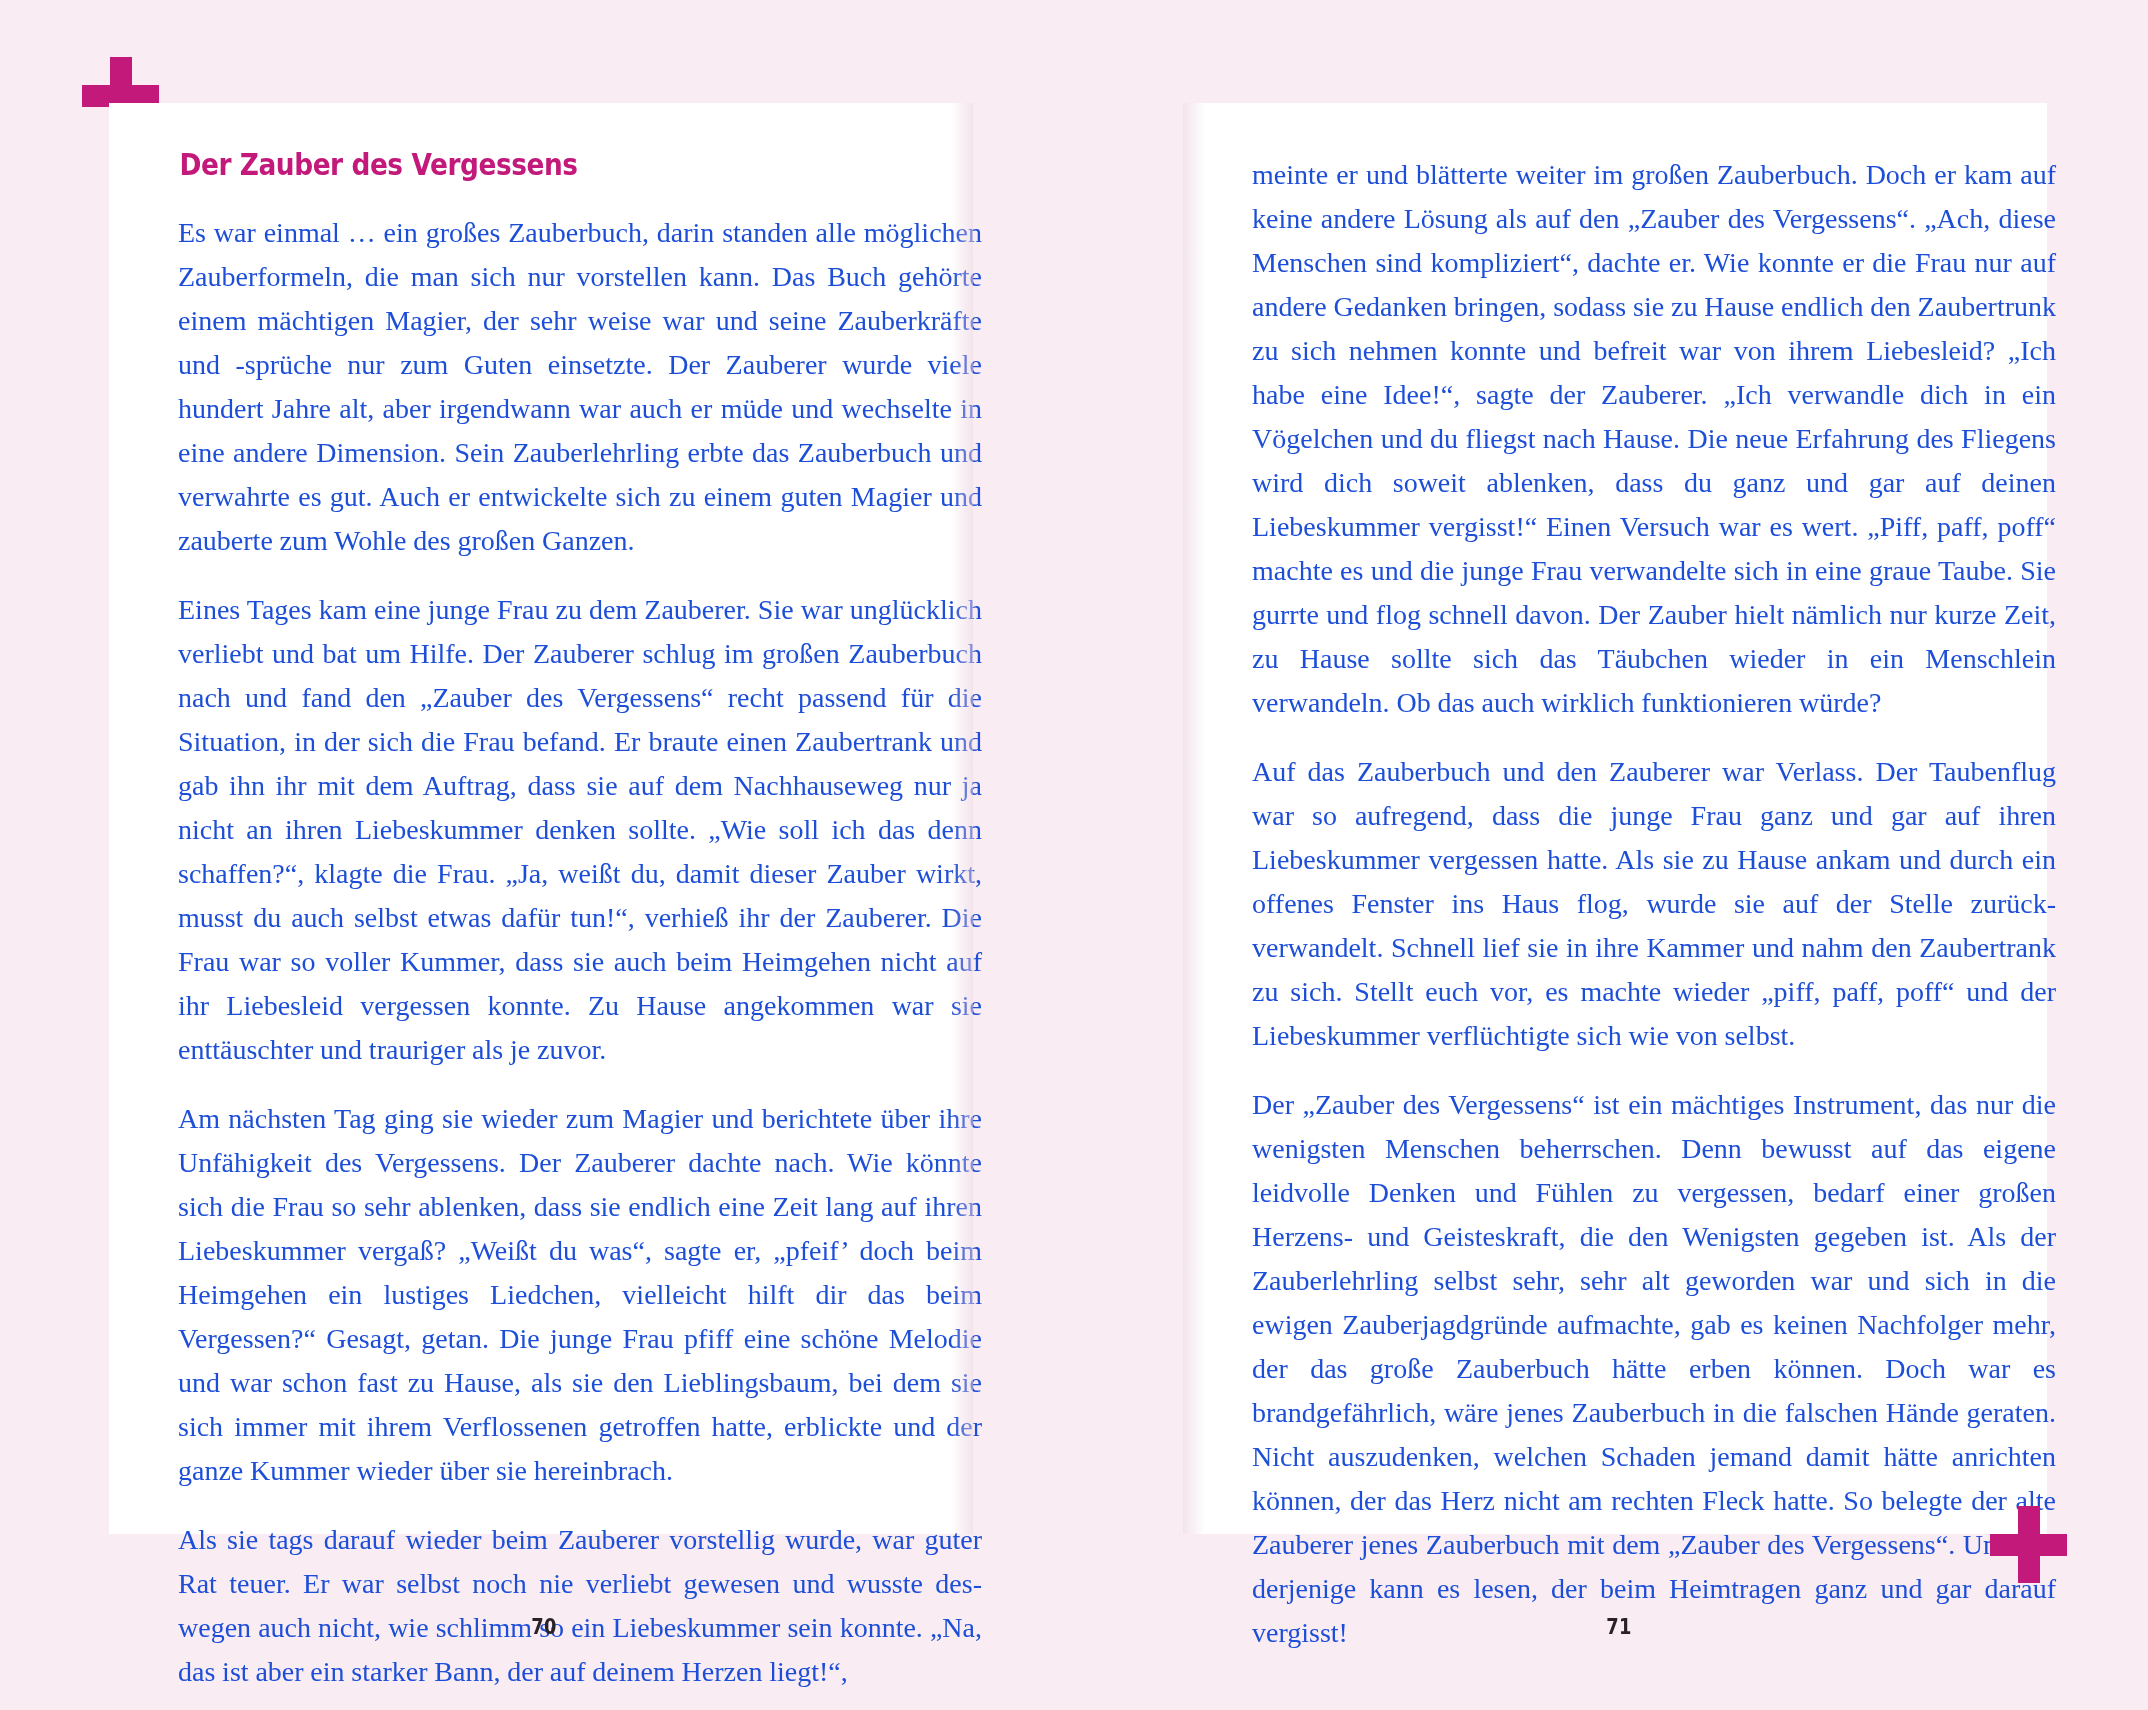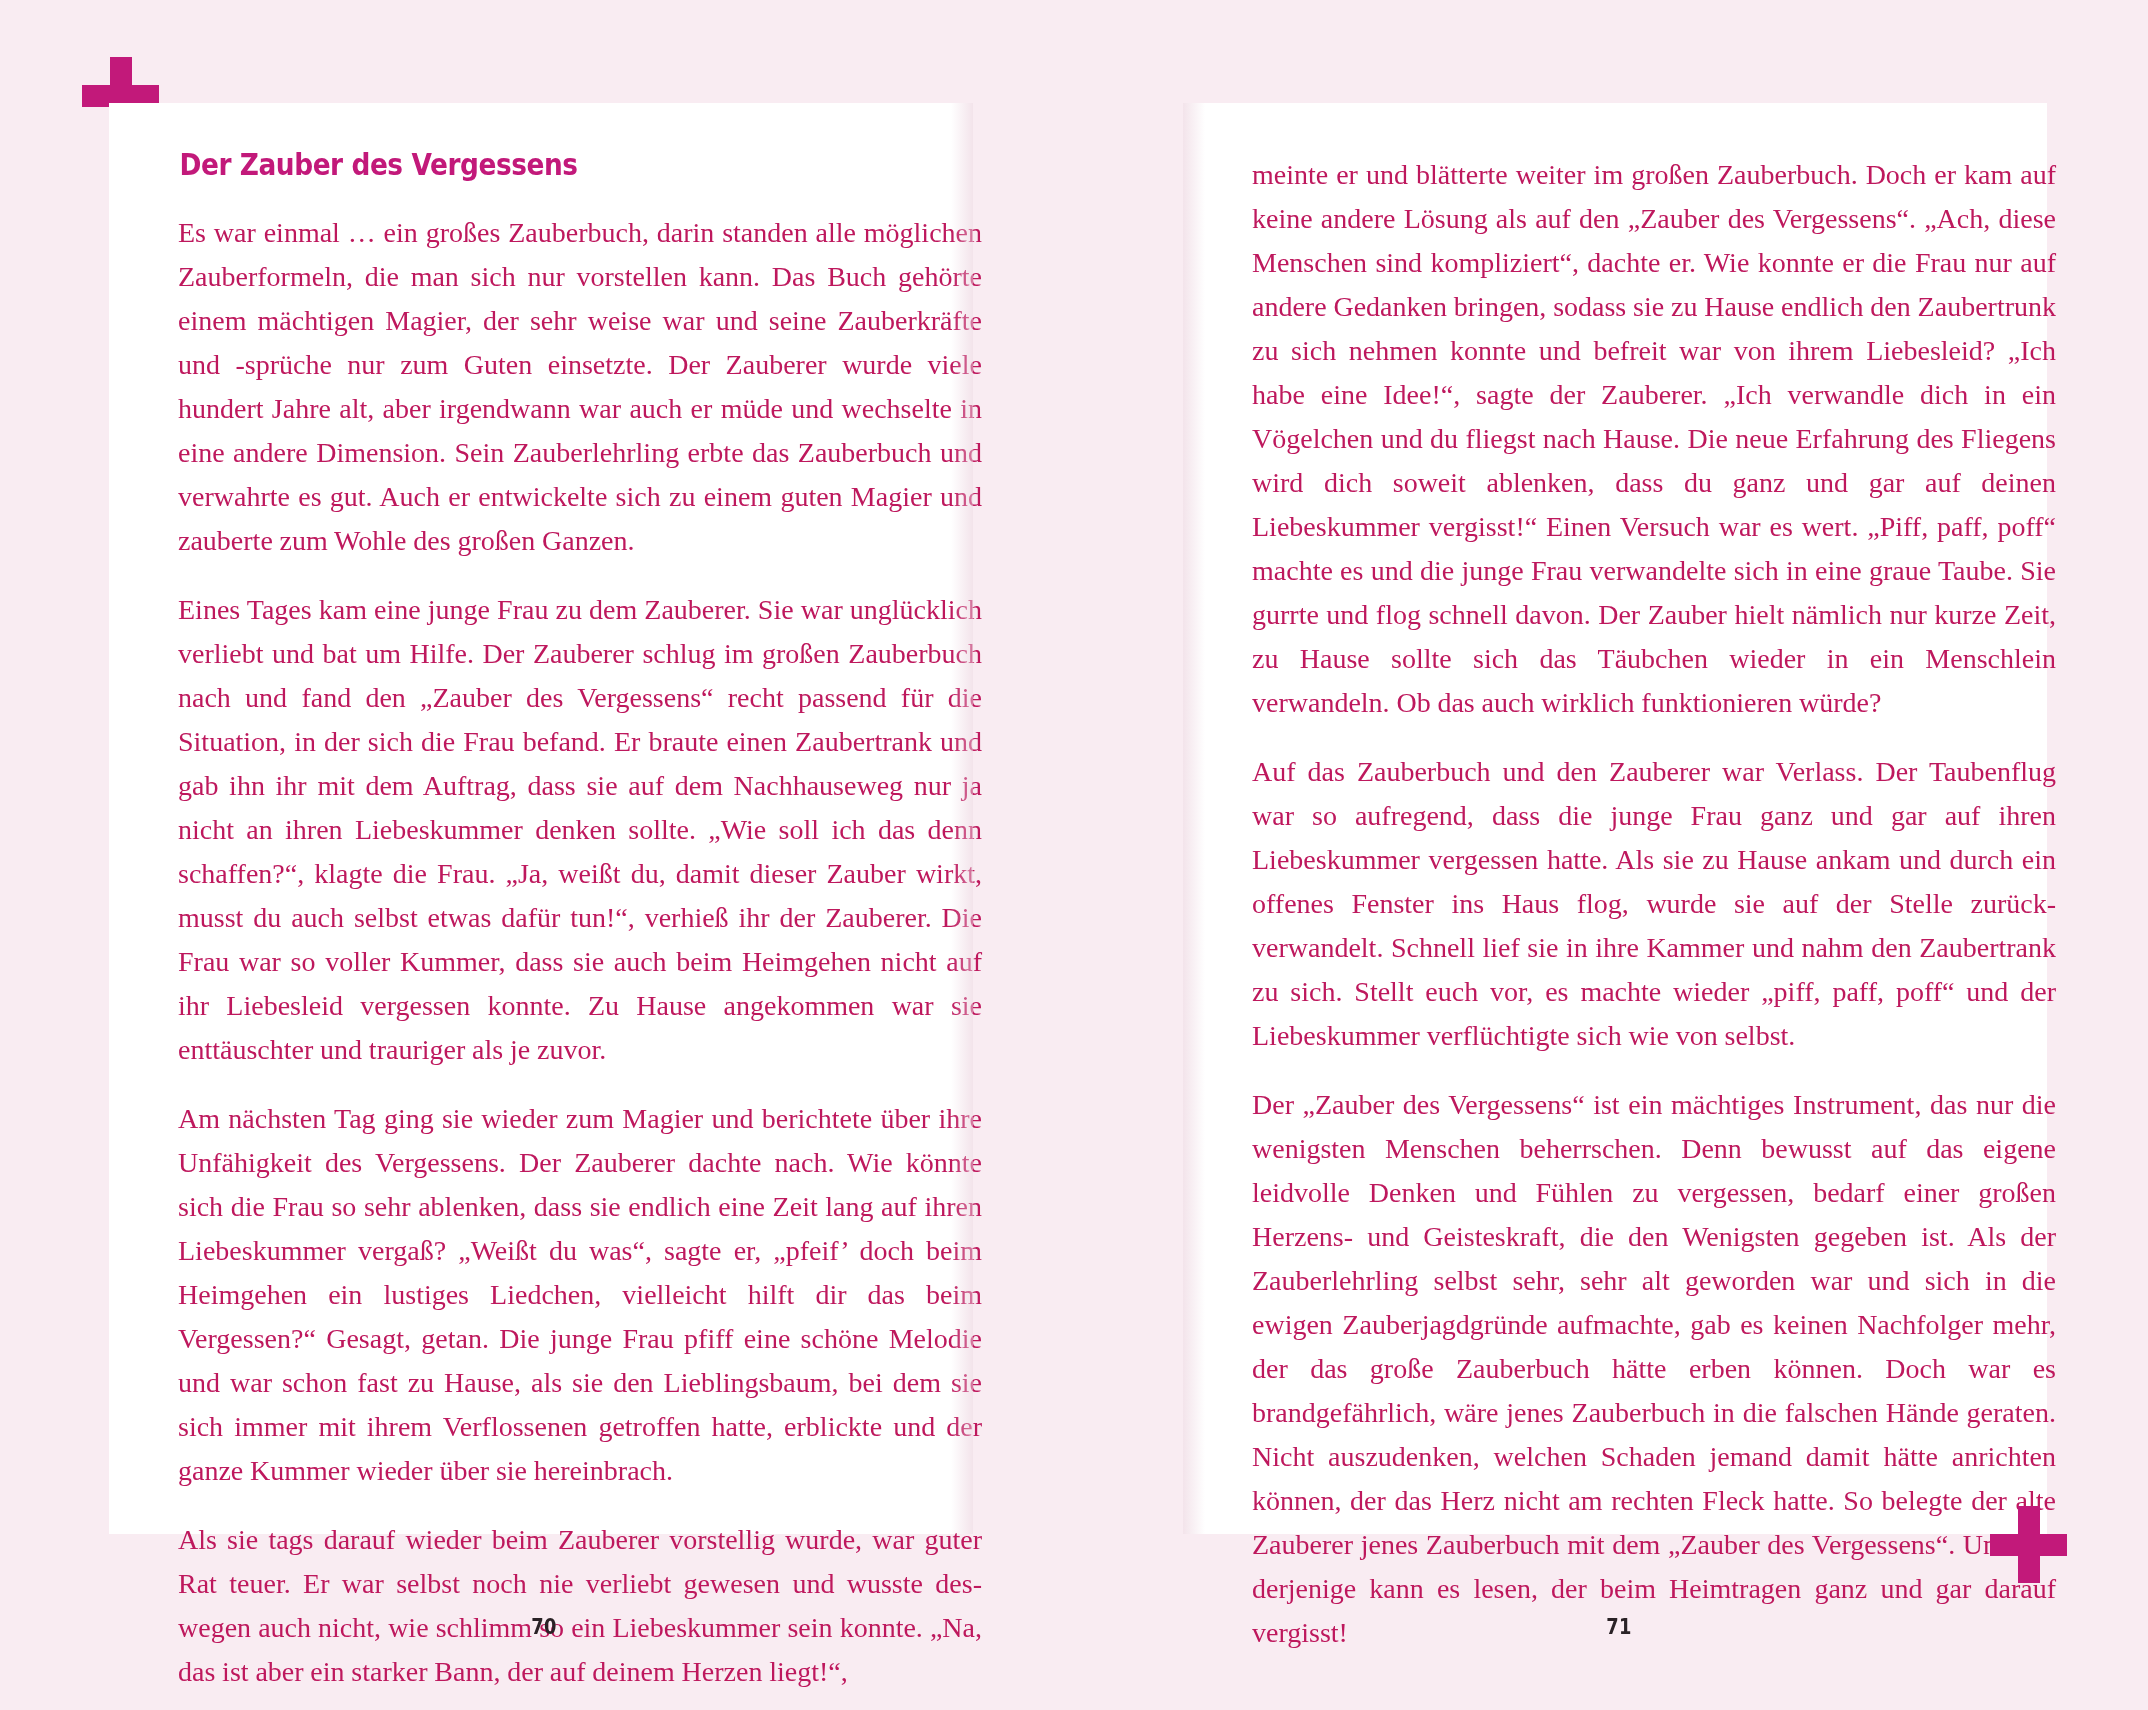--- a/index.html
+++ b/index.html
@@ -86,21 +86,21 @@
     padding-top: 22px;
   }
 
   p.para {
     margin: 0 0 25px 0;
     padding: 0;
     font-size: 28px;
     line-height: 44px;
     text-align: justify;
     text-justify: inter-word;
-    color: #be185d;
+    color: #1d4ed8;
     hyphens: manual;
     -webkit-hyphens: manual;
     word-spacing: -0.2px;
   }
   p.para:last-child { margin-bottom: 0; }
 
   
   .cross {
     position: absolute;
     width: 77px;

